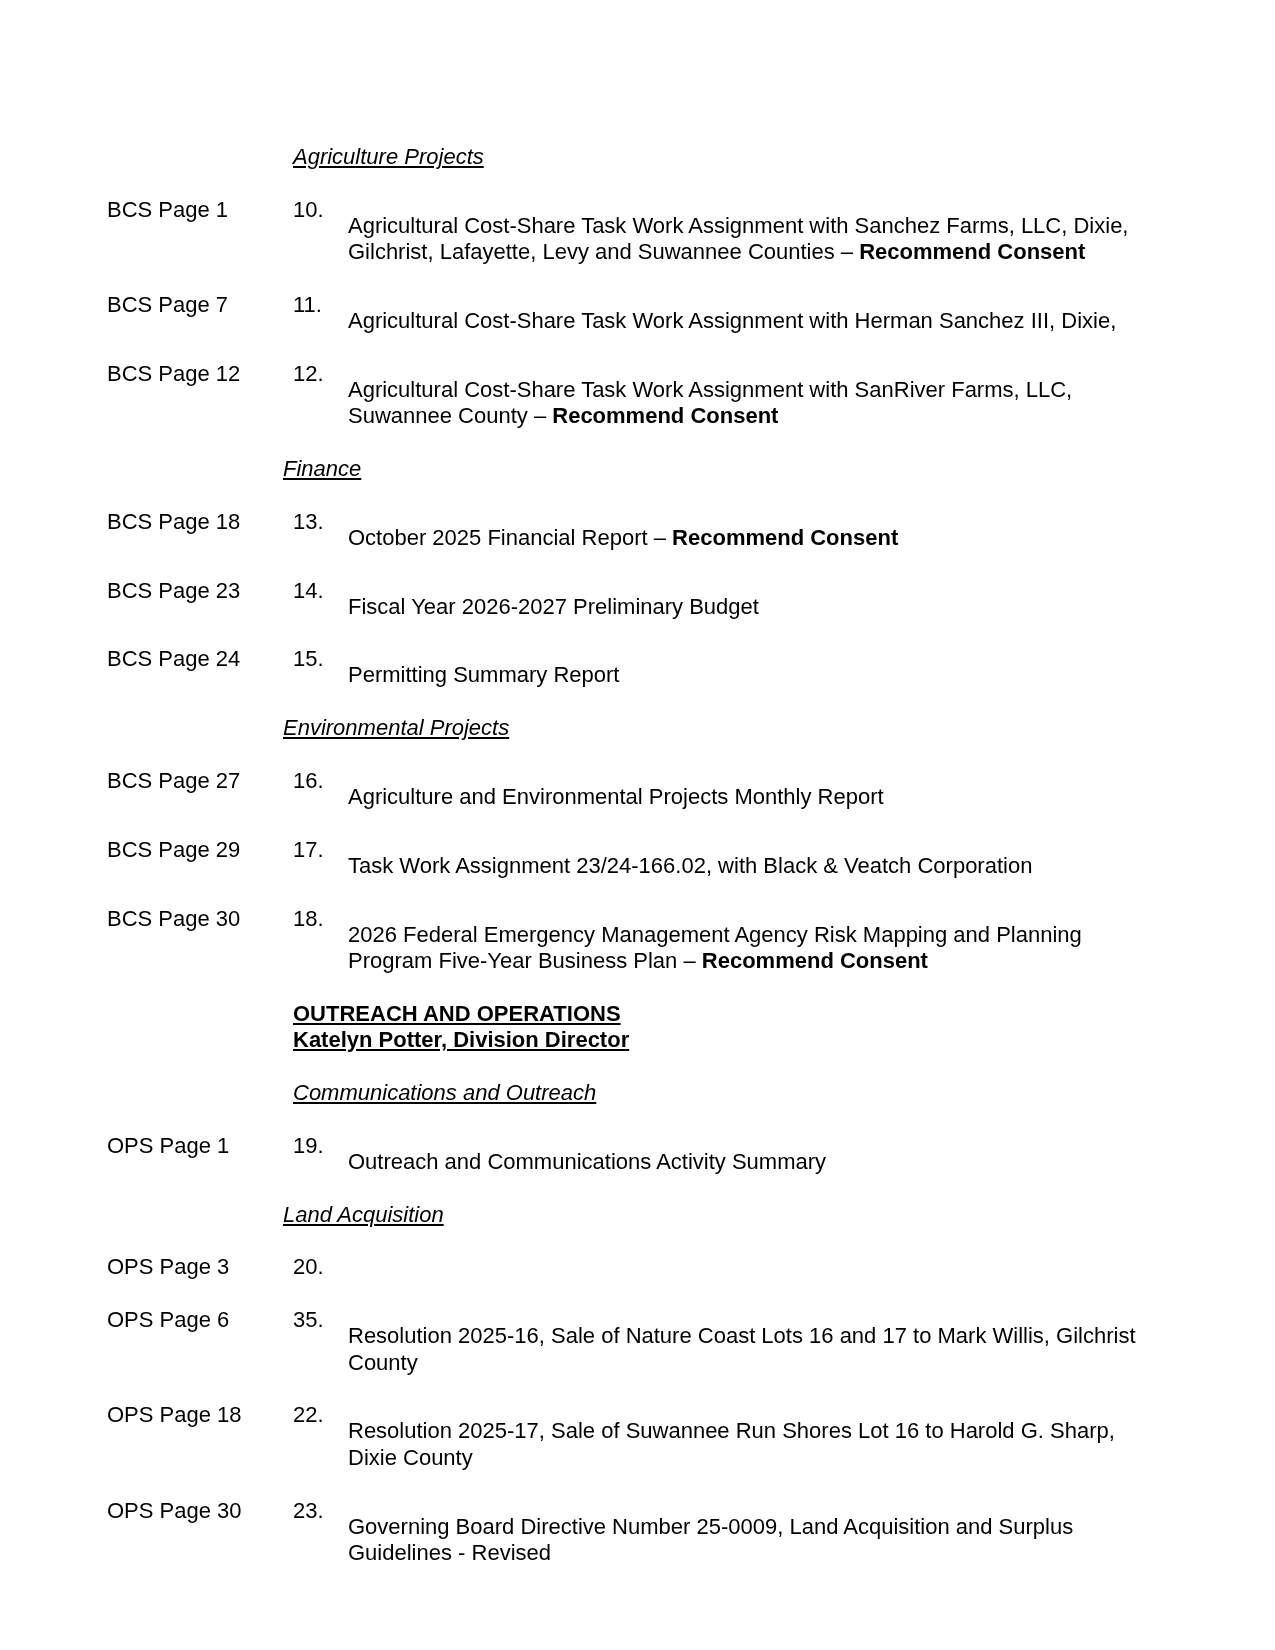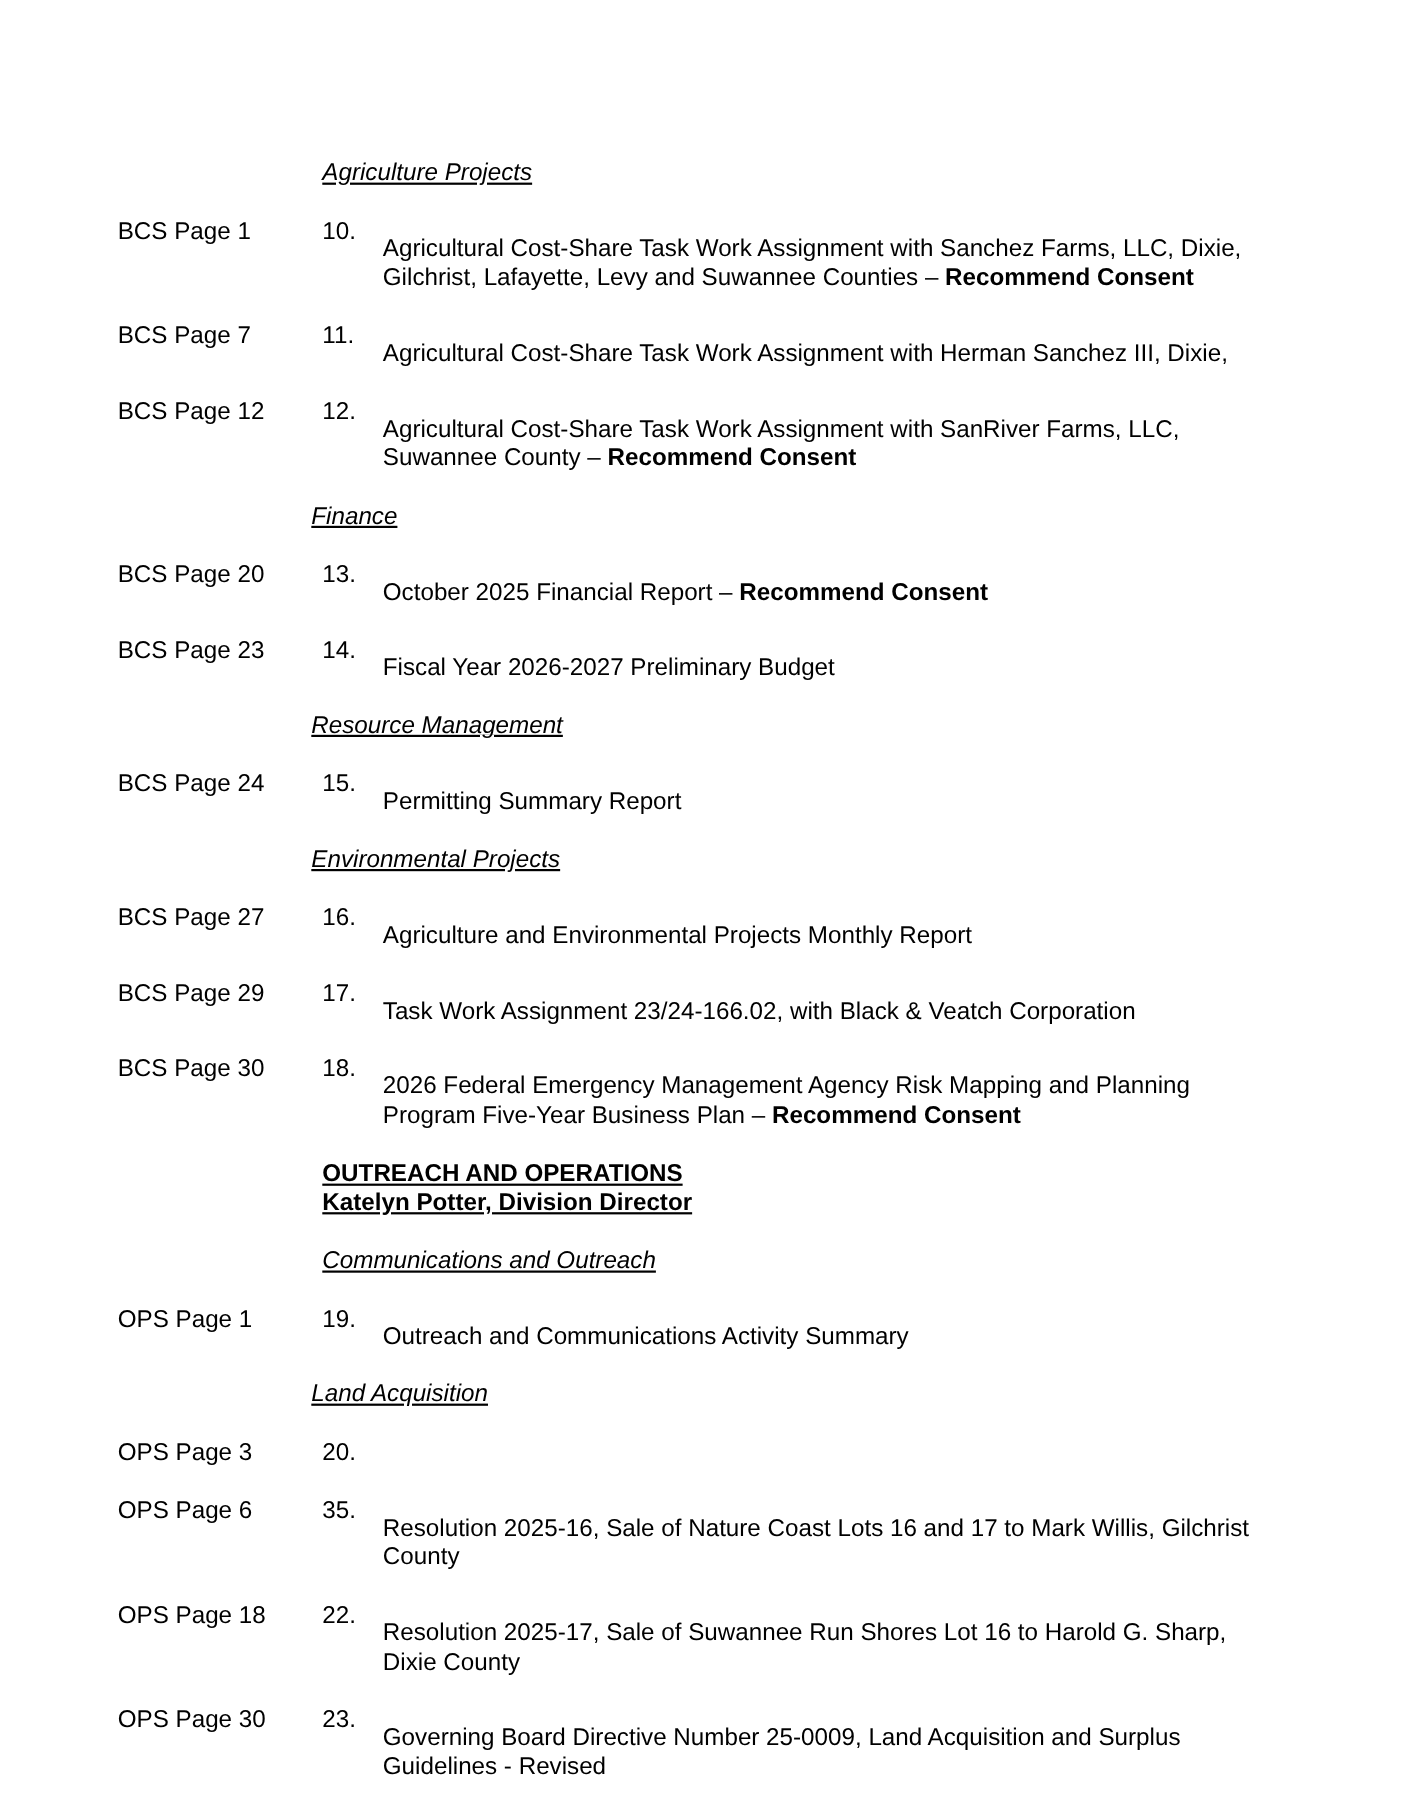--- a/index.html
+++ b/index.html
@@ -70,40 +70,37 @@
       <div class="line"><span>Agricultural Cost-Share Task Work Assignment with SanRiver Farms, LLC,</span><b class="bold"></b></div>
       <div class="line"><span>Suwannee County – </span><b class="bold">Recommend Consent</b></div>
     </div>
   </div>
 
   <div class="hrow">
     <div class="sub indent-b">Finance</div>
   </div>
 
   <div class="row">
-    <div class="ref">BCS Page 20</div>
+    <div class="ref">BCS Page 18</div>
     <div class="num">13.</div>
     <div class="text">
       <div class="line"><span>October 2025 Financial Report – </span><b class="bold">Recommend Consent</b></div>
       <div class="line"><span></span><b class="bold"></b></div>
     </div>
   </div>
 
   <div class="row">
     <div class="ref">BCS Page 23</div>
     <div class="num">14.</div>
     <div class="text">
       <div class="line"><span>Fiscal Year 2026-2027 Preliminary Budget</span><b class="bold"></b></div>
       <div class="line"><span></span><b class="bold"></b></div>
     </div>
   </div>
 
-  <div class="hrow">
-    <div class="sub indent-b">Resource Management</div>
-  </div>
 
   <div class="row">
     <div class="ref">BCS Page 24</div>
     <div class="num">15.</div>
     <div class="text">
       <div class="line"><span>Permitting Summary Report</span><b class="bold"></b></div>
       <div class="line"><span></span><b class="bold"></b></div>
     </div>
   </div>
 

